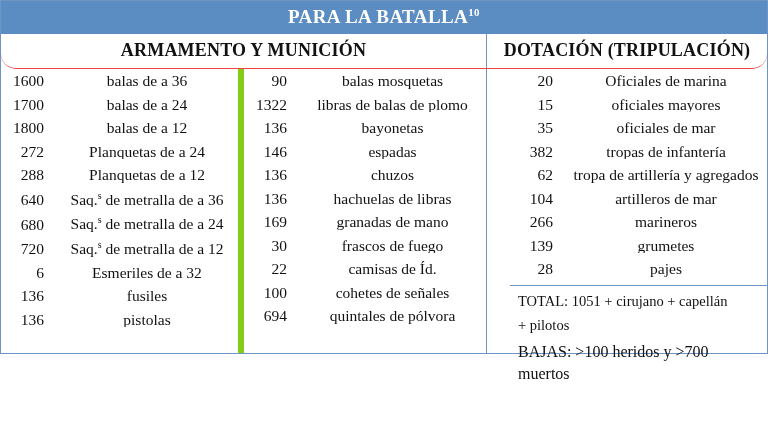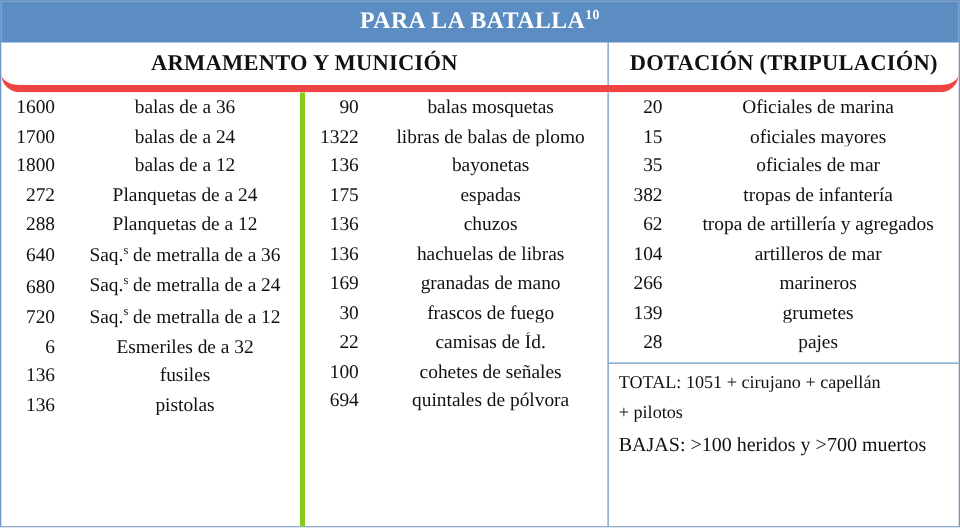--- a/index.html
+++ b/index.html
@@ -9,21 +9,21 @@
   body {
     width: 768px;
     height: 422px;
     background: #ffffff;
     font-family: "Liberation Serif", serif;
     color: #111111;
     overflow: hidden;
   }
   .table-wrap {
     width: 768px;
-    height: 422px;
+    height: 354px;
     box-sizing: border-box;
     border: 1px solid #6d96c4;
     background: #ffffff;
     display: flex;
     flex-direction: column;
   }
   .title-bar {
     background: #5b8cc2;
     color: #ffffff;
     text-align: center;
@@ -35,21 +35,21 @@
     flex: 0 0 auto;
   }
   .title-bar sup {
     font-size: 11px;
     vertical-align: super;
     font-weight: bold;
   }
   .head-row {
     display: flex;
     flex: 0 0 auto;
-    border-bottom: 6px solid #ef4444;
+    border-bottom: 1px solid #ef4444;
     border-radius: 15px;
   }
   .head-left {
     flex: 0 0 486px;
     box-sizing: border-box;
     text-align: center;
     font-size: 18px;
     font-weight: bold;
     font-variant: small-caps;
     padding: 6px 0 7px 0;
@@ -69,23 +69,23 @@
   .body-row {
     display: flex;
     flex: 1 1 auto;
     min-height: 0;
   }
   .col {
     box-sizing: border-box;
     display: flex;
     flex-direction: column;
   }
-  .col-a { flex: 0 0 243px; border-right: 4px solid #84cc16; }
+  .col-a { flex: 0 0 243px; border-right: 6px solid #84cc16; }
   .col-b { flex: 0 0 243px; border-right: 1px solid #6d96c4; }
-  .col-c { flex: 1 1 auto; }
+  .col-c { flex: 1 1 auto; margin-left: 23px; }
   .item {
     display: flex;
     align-items: baseline;
     font-size: 15.5px;
     line-height: 1;
     padding: 4px 0 4px 0;
   }
   .qty {
     box-sizing: border-box;
     text-align: right;
@@ -192,21 +192,21 @@
       </div>
       <div class="item">
         <span class="qty">1322</span>
         <span class="lbl">libras de balas de plomo</span>
       </div>
       <div class="item">
         <span class="qty">136</span>
         <span class="lbl">bayonetas</span>
       </div>
       <div class="item">
-        <span class="qty">175</span>
+        <span class="qty">146</span>
         <span class="lbl">espadas</span>
       </div>
       <div class="item">
         <span class="qty">136</span>
         <span class="lbl">chuzos</span>
       </div>
       <div class="item">
         <span class="qty">136</span>
         <span class="lbl">hachuelas de libras</span>
       </div>

